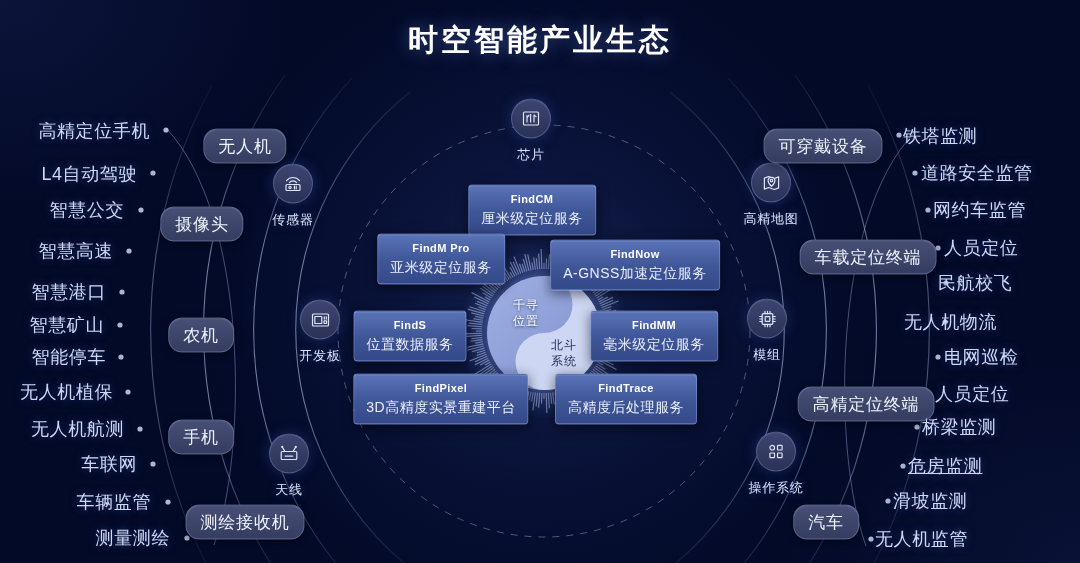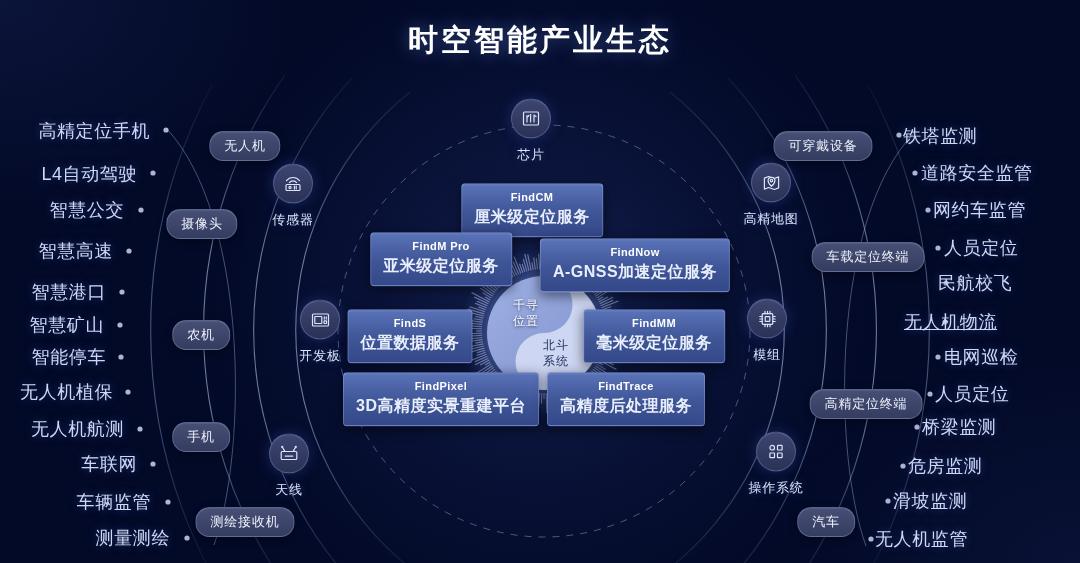--- a/index.html
+++ b/index.html
@@ -48,21 +48,21 @@
   }
   .ring-label.left{text-align:right;transform:translate(-100%,-50%);}
   .ring-label.right{text-align:left;transform:translate(0,-50%);}
 
   
   .pill{
     position:absolute;transform:translate(-50%,-50%);
     padding:5px 14px;border-radius:14px;
     background:linear-gradient(180deg,#474f75 0%,#343c60 100%);
     border:1px solid rgba(150,168,220,.35);
-    font-size:13px;color:#eef1fb;white-space:nowrap;letter-spacing:.8px;
+    font-size:17px;color:#eef1fb;white-space:nowrap;letter-spacing:.8px;
     box-shadow:0 2px 8px rgba(0,0,0,.45), inset 0 1px 0 rgba(255,255,255,.08);
   }
 
   
   .node{position:absolute;transform:translate(-50%,-50%);text-align:center;width:90px;}
   .node .disc{
     width:38px;height:38px;margin:0 auto;border-radius:50%;
     background:linear-gradient(180deg,#3d4570 0%,#2b3257 100%);
     border:1px solid rgba(150,170,225,.30);
     display:flex;align-items:center;justify-content:center;
@@ -76,39 +76,39 @@
 
   
   .svc{
     position:absolute;transform:translate(-50%,-50%);
     padding:7px 12px 8px;border-radius:4px;text-align:center;white-space:nowrap;
     background:linear-gradient(180deg,#5a73b8 0%,#3e5596 55%,#35498a 100%);
     border:1px solid rgba(165,190,255,.35);
     box-shadow:0 3px 12px rgba(0,0,0,.5), inset 0 1px 0 rgba(255,255,255,.16);
   }
   .svc .en{font-size:11px;font-weight:700;color:#ffffff;letter-spacing:.4px;line-height:1.25;}
-  .svc .cn{font-size:16px;color:#e9eefc;letter-spacing:.5px;line-height:1.3;margin-top:2px;font-weight:bold;}
+  .svc .cn{font-size:14px;color:#e9eefc;letter-spacing:.5px;line-height:1.3;margin-top:2px;}
 
   
   .core{
     position:absolute;left:544px;top:333px;transform:translate(-50%,-50%);
     width:116px;height:116px;
   }
   .core .halo{
     position:absolute;left:50%;top:50%;transform:translate(-50%,-50%);
     width:168px;height:168px;border-radius:50%;
     background:radial-gradient(circle,rgba(150,175,245,.35) 0%,rgba(90,120,210,.16) 52%,rgba(40,60,140,0) 74%);
   }
   .core-text{
     position:absolute;left:0;top:0;width:116px;height:116px;
     font-size:12px;color:#ffffff;letter-spacing:1px;text-shadow:0 1px 3px rgba(10,20,60,.8);
   }
   .core-text span{position:absolute;white-space:nowrap;text-align:center;line-height:1.35;}
   .ct-a{left:14px;top:22px;width:52px;}
-  .ct-b{left:44px;top:62px;width:52px;}
+  .ct-b{left:52px;top:62px;width:52px;}
 </style>
 </head>
 <body>
 
 <div id="stage">
 
   <div class="bg-corner"></div>
   <div class="bg-glow"></div>
 
   <svg class="layer" viewBox="0 0 1080 563">
@@ -528,22 +528,22 @@
       <div class="ring-label left" style="left: 137px; top: 464px;">车联网</div>
       <div class="ring-label left" style="left: 151px; top: 502px;">车辆监管</div>
       <div class="ring-label left" style="left: 170px; top: 538px;">测量测绘</div>
     </div>
   <div id="right-layer">
       <div class="ring-label right" style="left: 903px; top: 136px;">铁塔监测</div>
       <div class="ring-label right" style="left: 921px; top: 173px;">道路安全监管</div>
       <div class="ring-label right" style="left: 933px; top: 210px;">网约车监管</div>
       <div class="ring-label right" style="left: 944px; top: 248px;">人员定位</div>
       <div class="ring-label right" style="left: 938px; top: 283px;">民航校飞</div>
-      <div class="ring-label right" style="left: 904px; top: 322px; text-decoration: underline;">无人机物流</div>
+      <div class="ring-label right" style="left: 904px; top: 322px;">无人机物流</div>
       <div class="ring-label right" style="left: 944px; top: 357px;">电网巡检</div>
       <div class="ring-label right" style="left: 935px; top: 394px;">人员定位</div>
       <div class="ring-label right" style="left: 922px; top: 427px;">桥梁监测</div>
-      <div class="ring-label right" style="left: 908px; top: 466px;">危房监测</div>
+      <div class="ring-label right" style="left: 908px; top: 466px; text-decoration: underline;">危房监测</div>
       <div class="ring-label right" style="left: 893px; top: 501px;">滑坡监测</div>
       <div class="ring-label right" style="left: 875px; top: 539px;">无人机监管</div>
     </div>
 
 </div>
 
 </body></html>

